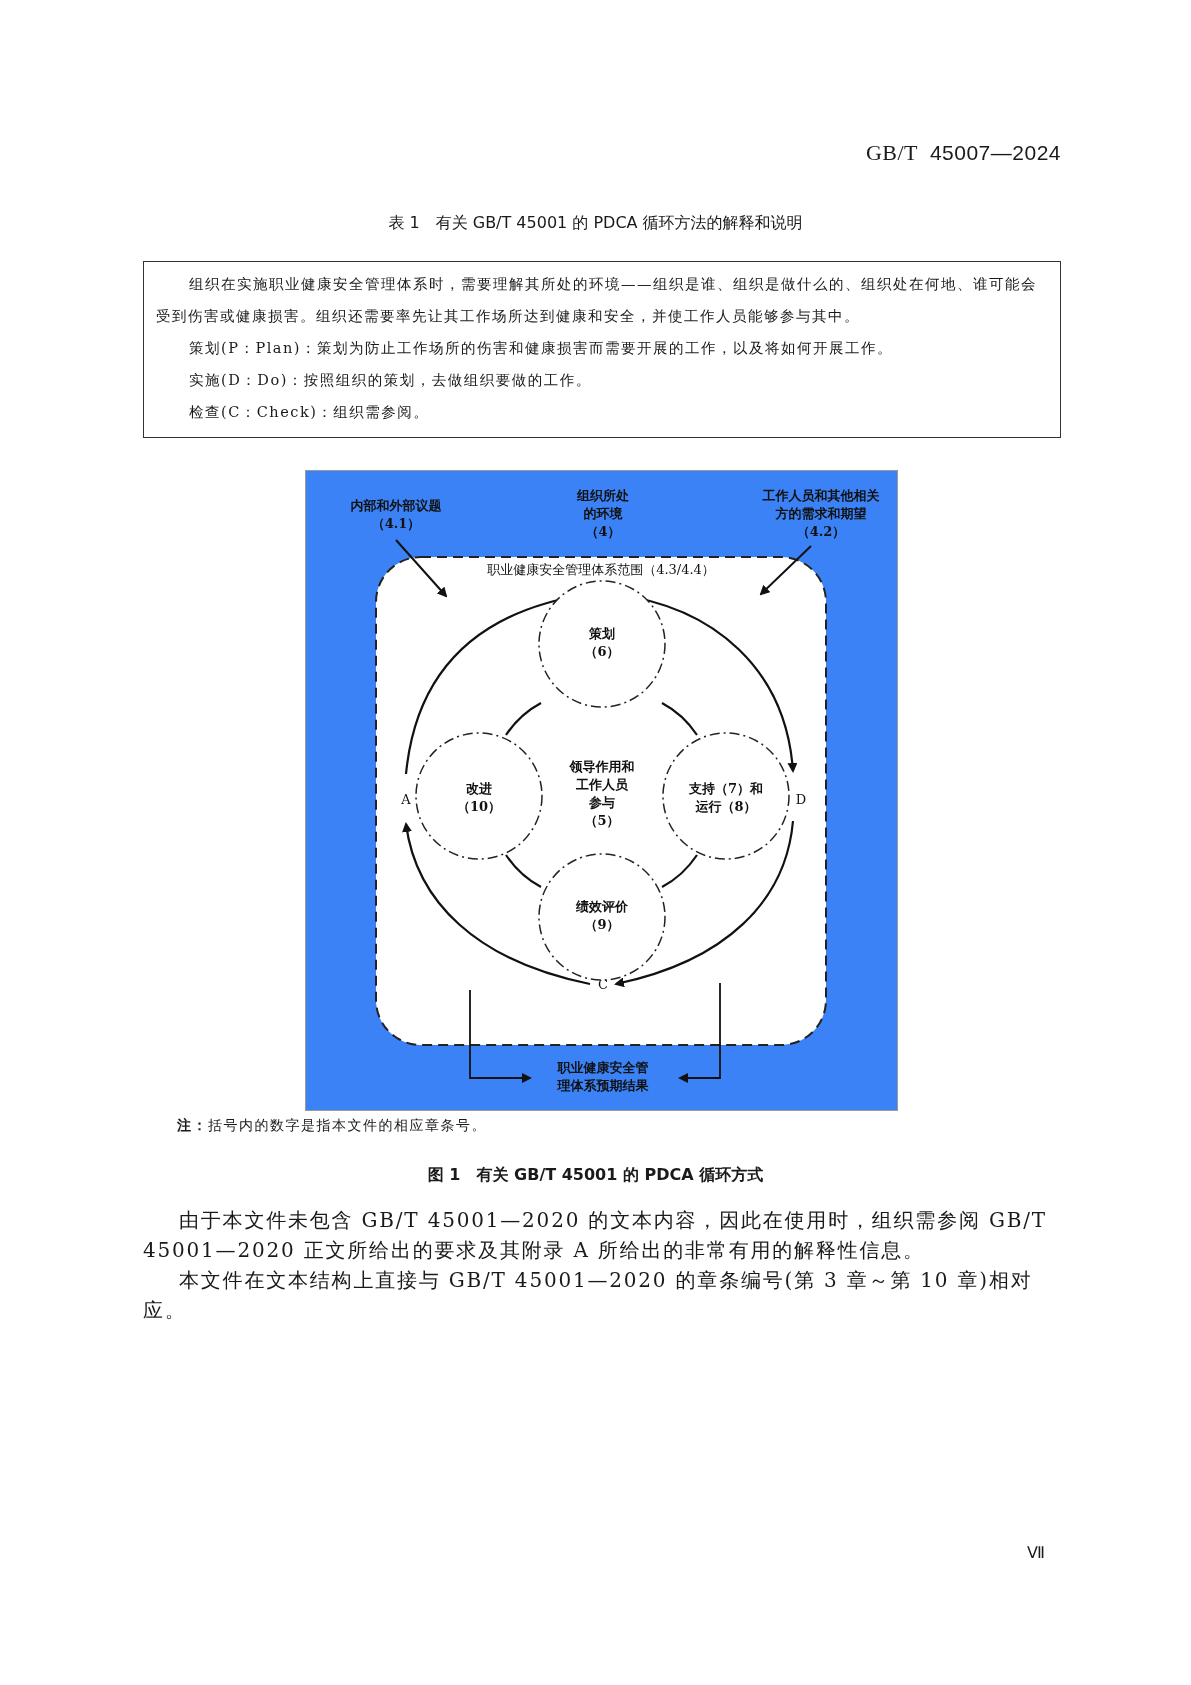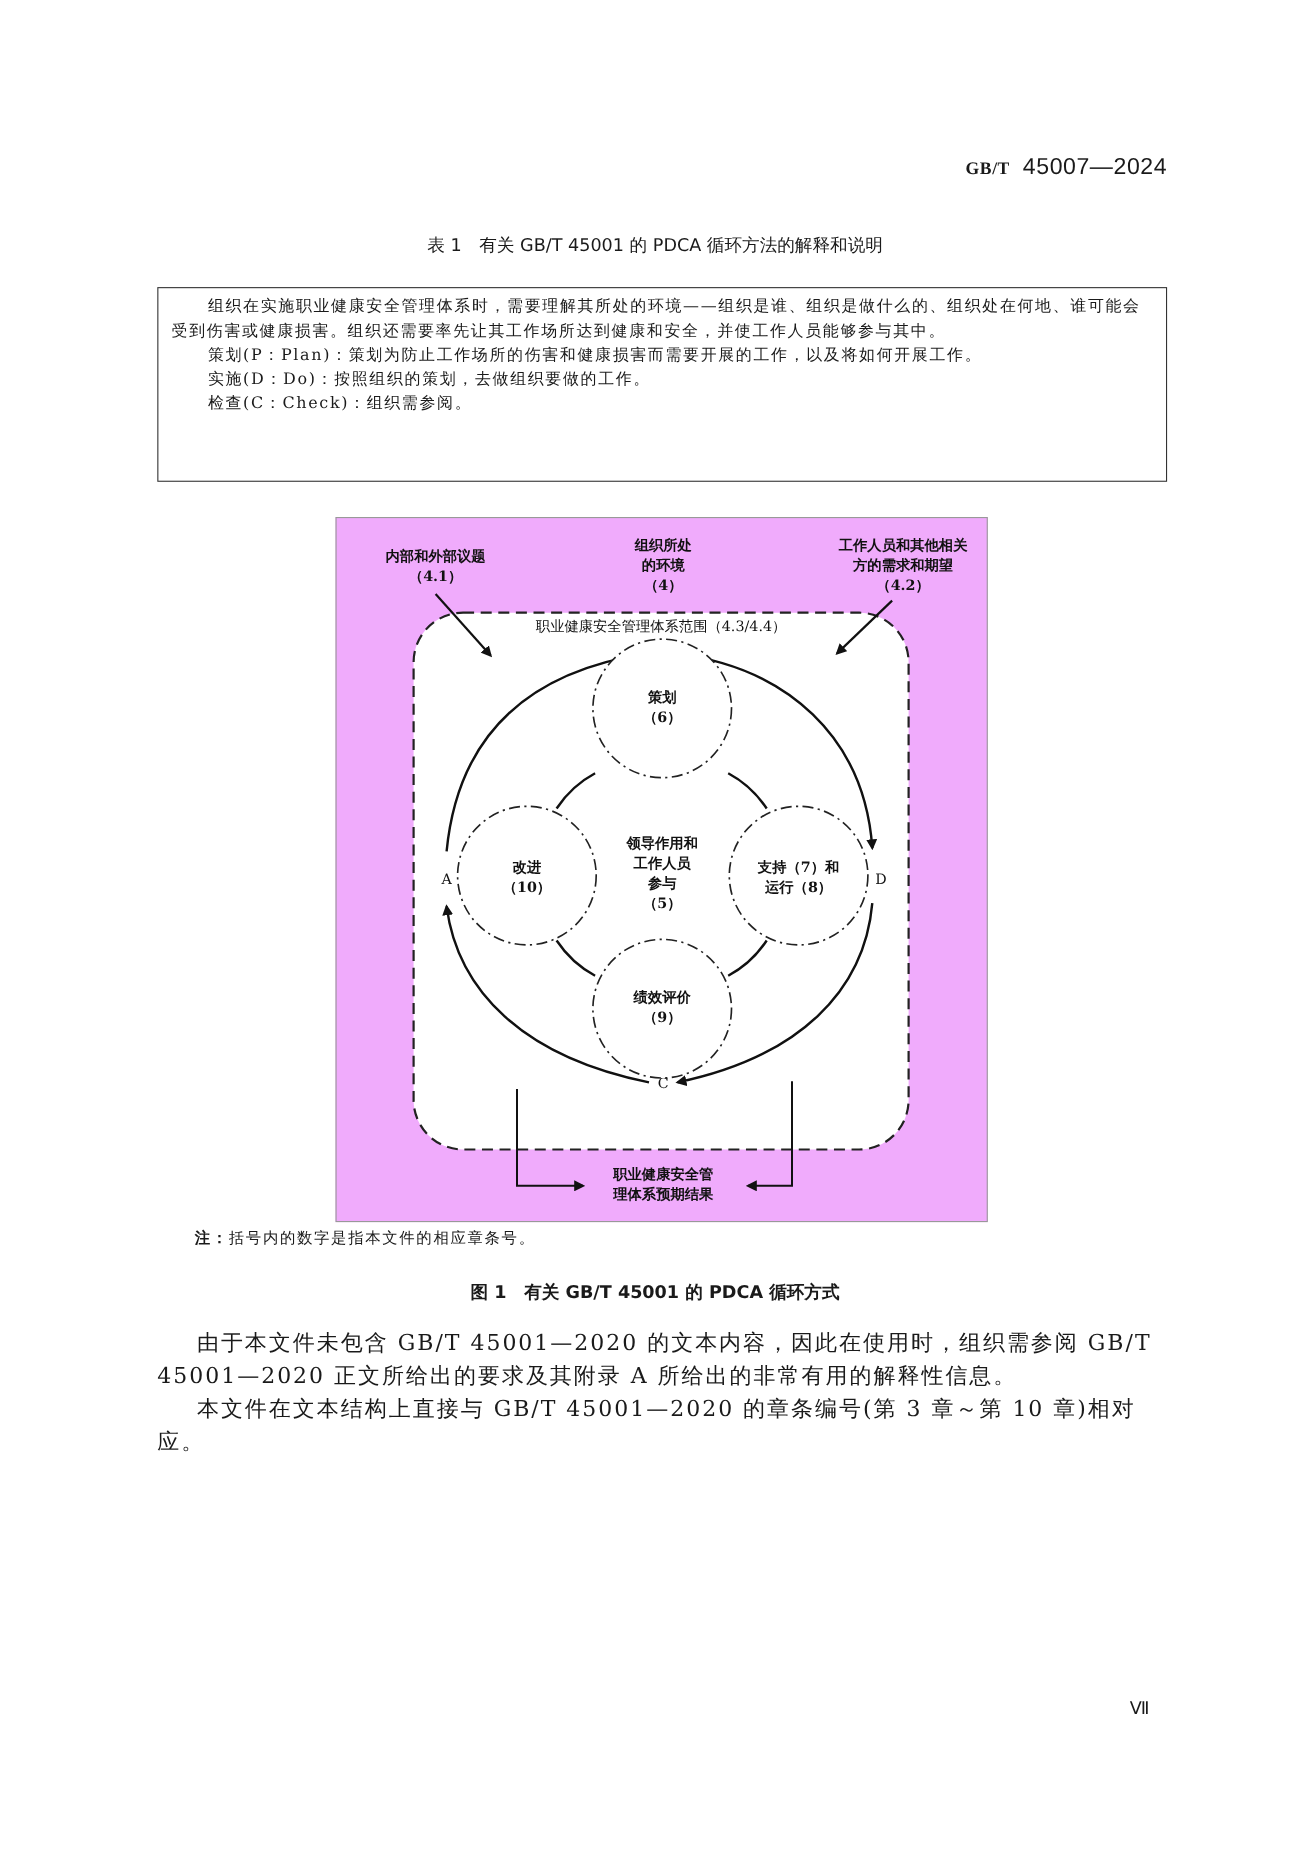--- a/index.html
+++ b/index.html
@@ -4,37 +4,37 @@
 <style>
   html, body { margin: 0; padding: 0; background: #ffffff; }
   body {
     width: 1191px; height: 1685px; position: relative; overflow: hidden;
     font-family: "DejaVu Serif", "Liberation Serif", serif; color: #1a1a1a;
   }
   .doc-code {
     position: absolute; top: 140px; right: 130px;
     font-size: 17px; letter-spacing: 0.5px;
   }
-  .doc-code .std { font-family: "Liberation Serif", serif; font-weight: bold; font-size: 16px; }
+  .doc-code .std { font-family: "Liberation Serif", serif; font-weight: normal; font-size: 22px; }
   .doc-code .num { font-family: Liberation Sans, sans-serif; font-size: 21px; }
   .table-title {
     position: absolute; top: 213px; left: 0; width: 1191px; text-align: center;
     font-family: "DejaVu Sans", sans-serif; font-weight: normal; font-size: 16px;
   }
   .table-box {
     position: absolute; top: 261px; left: 143px; width: 918px; height: 177px;
     border: 1.5px solid #333; box-sizing: border-box;
-    padding: 6px 10px 0 12px; font-size: 14.5px; line-height: 22px;
+    padding: 6px 10px 0 12px; font-size: 14.5px; line-height: 32px;
     letter-spacing: 1.5px;
   }
   .table-box p { margin: 0; }
   .table-box .indent { text-indent: 33px; }
   .figure {
     position: absolute; top: 470px; left: 305px; width: 593px; height: 641px;
-    background: #f0abfc; border: 1.5px solid #999; box-sizing: border-box;
+    background: #3b82f6; border: 1.5px solid #999; box-sizing: border-box;
   }
   .figure svg { position: absolute; left: 0; top: 0; }
   .fig-text { font-family: "DejaVu Serif", serif; font-size: 13px; fill: #111; }
   .fig-text-bold { font-family: "DejaVu Serif", serif; font-size: 13px; font-weight: bold; fill: #111; }
   .note {
     position: absolute; top: 1117px; left: 177px; font-size: 14px; letter-spacing: 1.5px; text-align: center;
   }
   .note b { font-family: "DejaVu Sans", sans-serif; }
   .fig-caption {
     position: absolute; top: 1165px; left: 0; width: 1191px; text-align: center;

